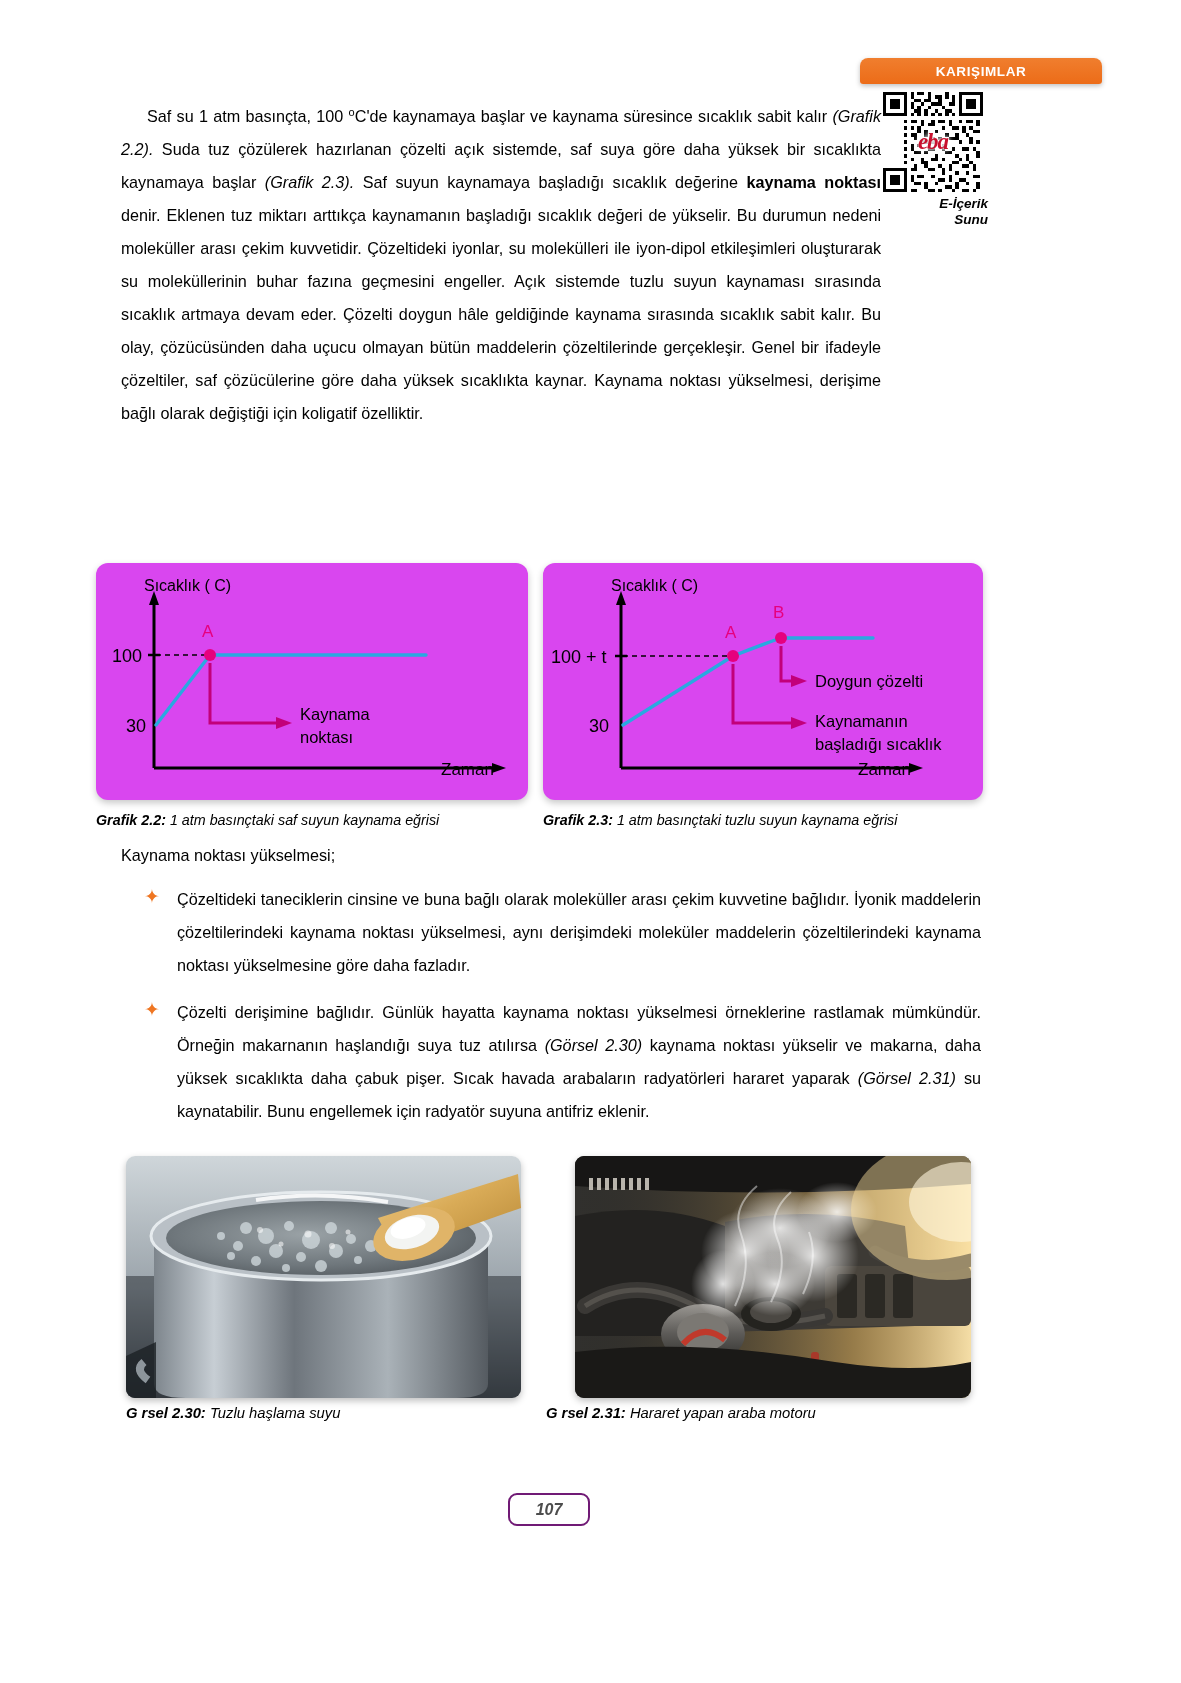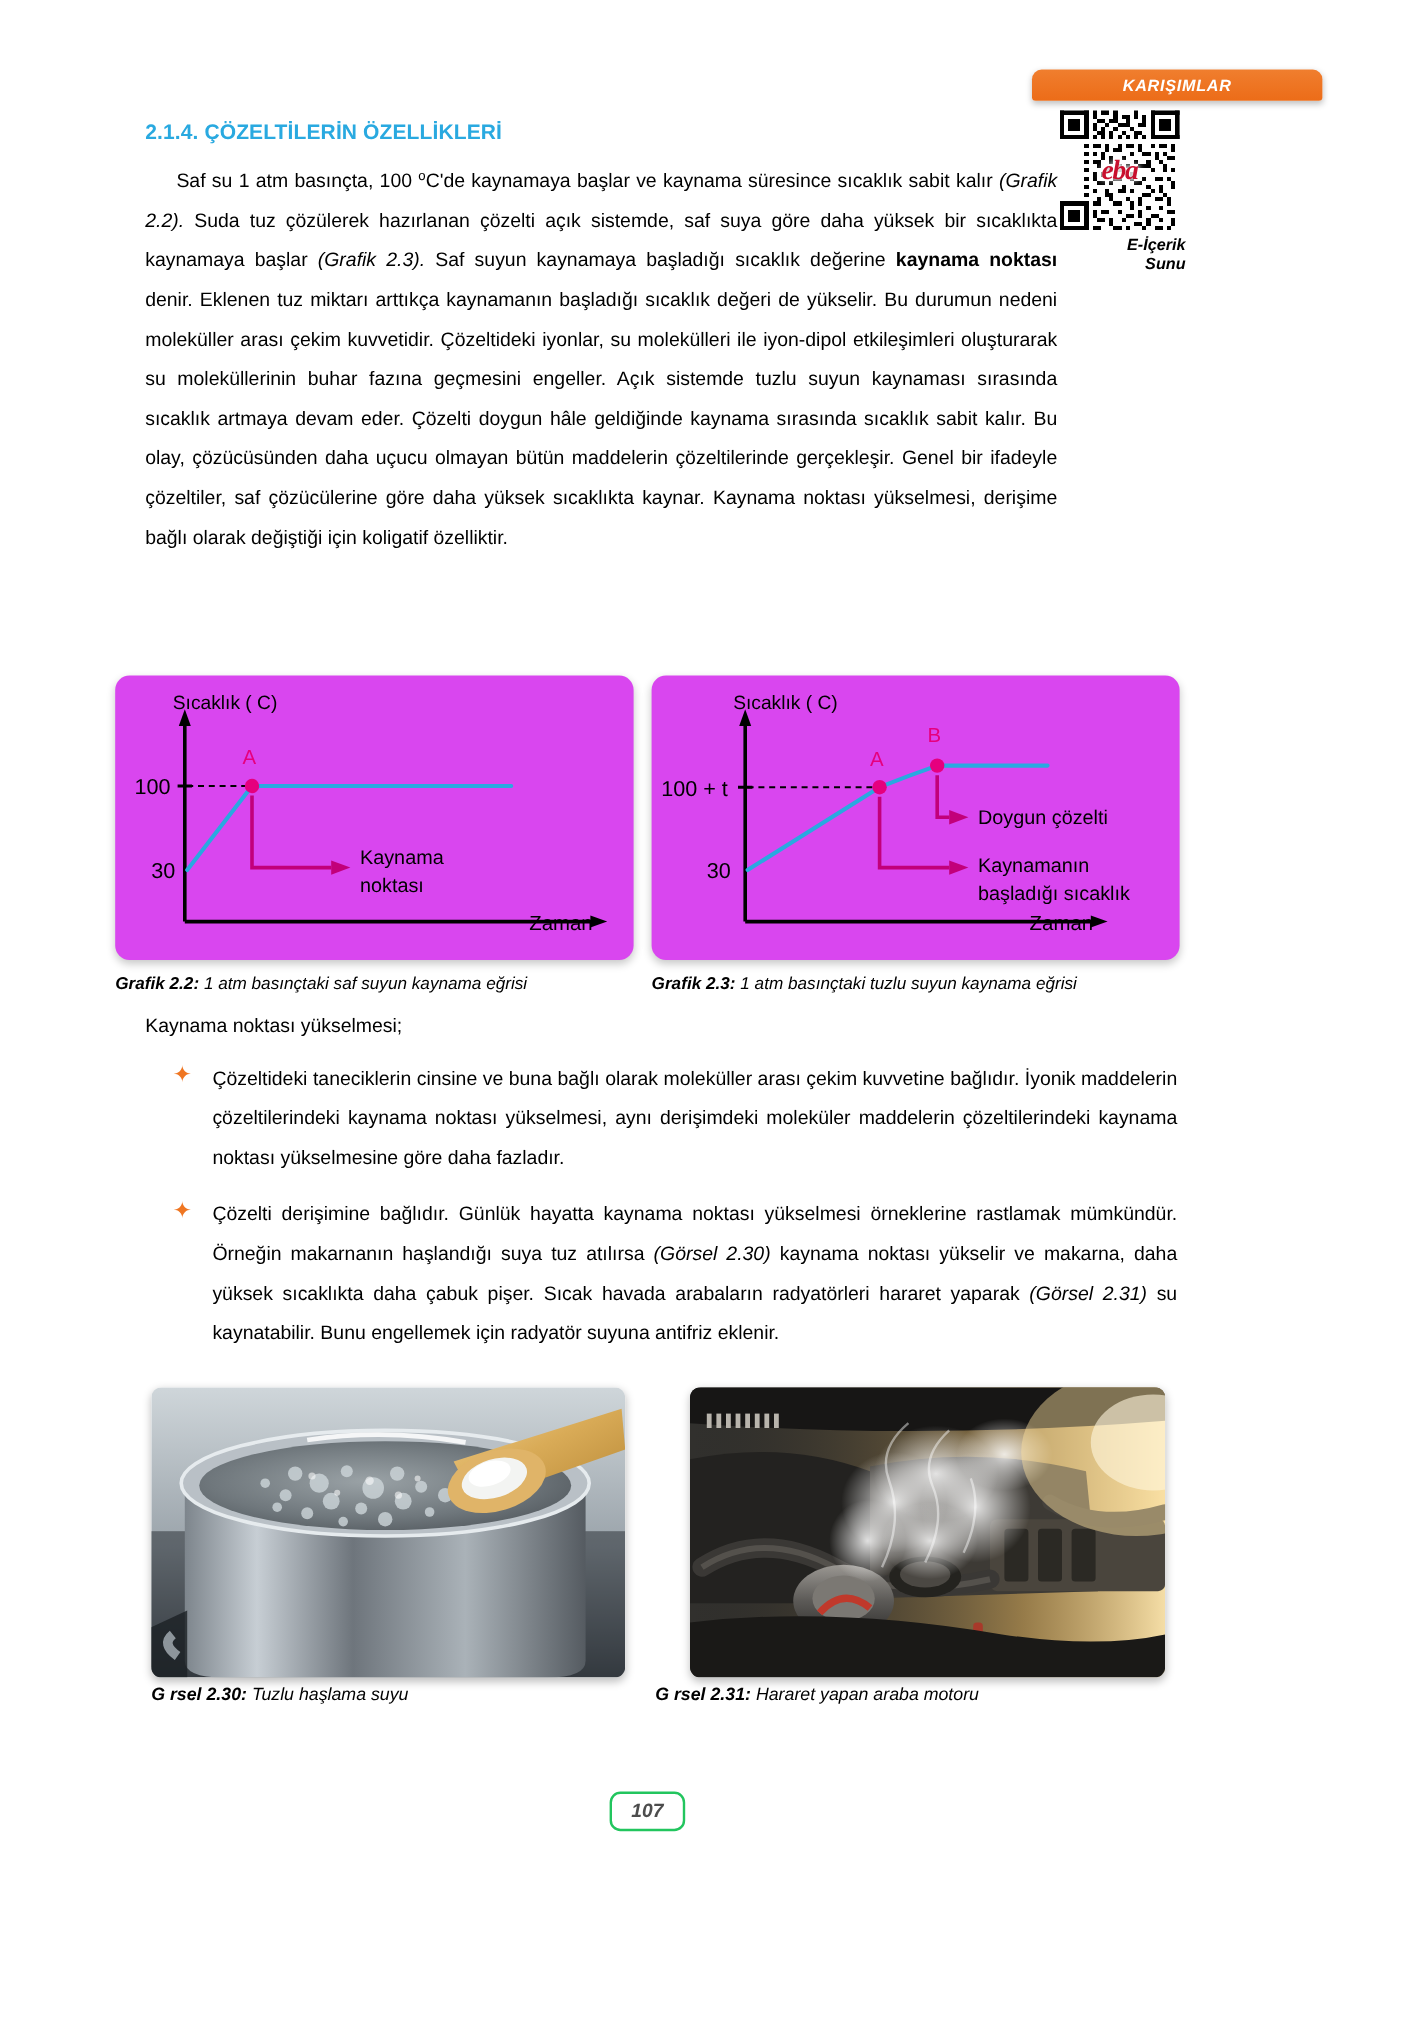--- a/index.html
+++ b/index.html
@@ -17,21 +17,21 @@
   
   .chapter-tab{
     position:absolute; top:58px; left:860px;
     width:242px; height:26px;
     background:linear-gradient(180deg,#f07e2e 0%,#ec6c18 100%);
     border-radius:8px 8px 3px 3px;
     display:flex; align-items:center; justify-content:center;
     box-shadow:0 2px 5px rgba(0,0,0,.25);
   }
   .chapter-tab span{
-    color:#fff; font-weight:bold; font-style:italic;
+    color:#fff; font-weight:bold; 
     font-size:13.5px; letter-spacing:.6px;
   }
 
   
   .qr-block{
     position:absolute; top:92px; left:878px;
     width:110px; text-align:right;
   }
   .qr-wrap{ position:relative; width:100px; height:100px; margin:0 auto; }
   .qr-wrap svg{ display:block; width:100px; height:100px; }
@@ -140,22 +140,22 @@
     position:absolute; top:1405px;
     font-size:14.8px; font-style:italic; white-space:nowrap;
   }
   .pcaption b{ font-weight:bold; font-style:italic; }
   .pcaption.left{ left:126px; }
   .pcaption.right{ left:546px; }
 
   
   .page-num{
     position:absolute; left:508px; top:1493px;
-    width:63px; height:33px;
-    border:2px solid #22c55e;
+    width:82px; height:33px;
+    border:2px solid #701a75;
     border-radius:9px;
     display:flex; align-items:center; justify-content:center;
     font-style:italic; font-weight:bold; font-size:16px; color:#4d4d4d;
   }
 </style>
 </head>
 <body>
 
 <div class="chapter-tab">
   <span>KARIŞIMLAR</span>
@@ -306,21 +306,20 @@
     </svg>
     <span class="eba-logo">eba</span>
   </div>
   <div class="qr-caption">
     <div>E-İçerik</div>
     <div>Sunu</div>
   </div>
 </div>
 
 <div class="content">
-  <h2 class="section-title">2.1.4. ÇÖZELTİLERİN ÖZELLİKLERİ</h2>
 
 
 
   <p class="body"><span>Saf su 1 atm basınçta, 100 </span><span class="sup">o</span><span>C'de kaynamaya başlar ve kaynama süresince sıcaklık sabit kalır </span><i>(Grafik 2.2).</i><span> Suda tuz çözülerek hazırlanan çözelti açık sistemde, saf suya göre daha yüksek bir sıcaklıkta kaynamaya başlar </span><i>(Grafik 2.3).</i><span> Saf suyun kaynamaya başladığı sıcaklık değerine </span><b>kaynama noktası</b><span> denir. Eklenen tuz miktarı arttıkça kaynamanın başladığı sıcaklık değeri de yükselir. Bu durumun nedeni moleküller arası çekim kuvvetidir. Çözeltideki iyonlar, su molekülleri ile iyon-dipol etkileşimleri oluşturarak su moleküllerinin buhar fazına geçmesini engeller. Açık sistemde tuzlu suyun kaynaması sırasında sıcaklık artmaya devam eder. Çözelti doygun hâle geldiğinde kaynama sırasında sıcaklık sabit kalır. Bu olay, çözücüsünden daha uçucu olmayan bütün maddelerin çözeltilerinde gerçekleşir. Genel bir ifadeyle çözeltiler, saf çözücülerine göre daha yüksek sıcaklıkta kaynar. Kaynama noktası yükselmesi, derişime bağlı olarak değiştiği için koligatif özelliktir.</span></p>
 </div>
 
 <div class="graphs">
 
   <div class="gcard left">
     <svg viewBox="0 0 432 237" aria-hidden="true">

